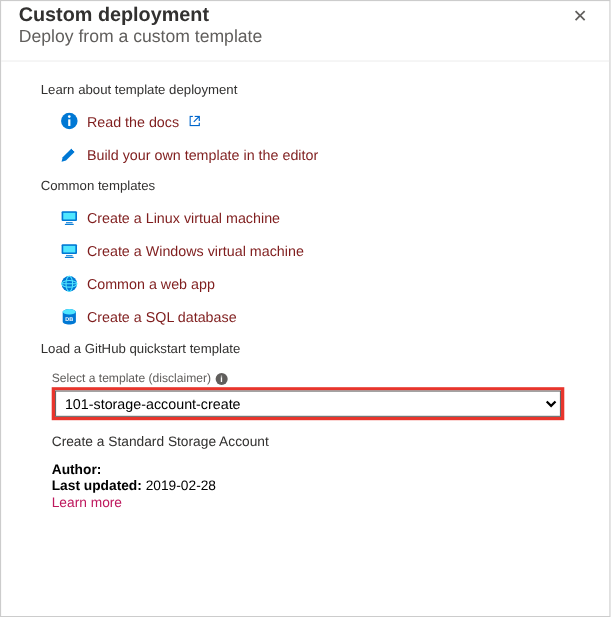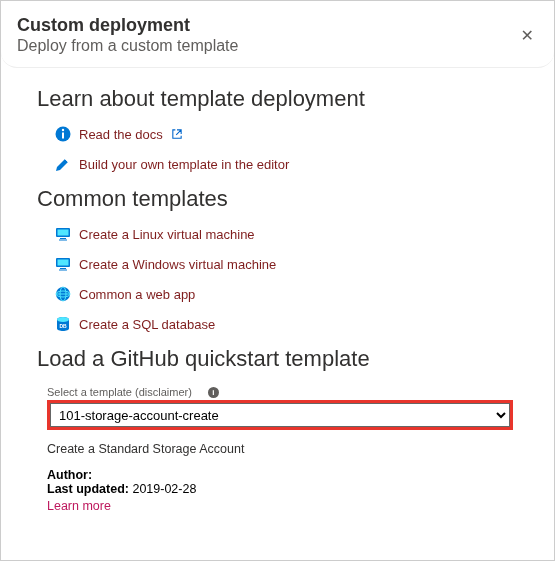--- a/index.html
+++ b/index.html
@@ -6,52 +6,51 @@
     body {
       font-family: "Segoe UI", -apple-system, sans-serif;
       background: #fff;
       width: 555px;
       height: 561px;
       border: 1px solid #ccc;
       display: flex;
       flex-direction: column;
     }
     .blade-header {
-      padding: 14px 16px 12px 16px;
+      padding: 2px 16px 12px 16px;
       border-bottom: 1px solid #eee;
       display: flex;
-      align-items: center;
-      border-radius: 16px;
+      align-items: flex-start;
     }
     .blade-title-wrap { flex: 1; }
     .blade-title { font-size: 18px; font-weight: 600; color: #323130; }
     .blade-sub { font-size: 16px; color: #605e5c; margin-top: 1px; }
     .close-btn {
       font-size: 16px; color: #605e5c; cursor: pointer;
       background: none; border: none; padding: 2px 4px;
       font-family: inherit;
     }
     .blade-body {
       padding: 18px 24px 18px 36px;
       overflow: auto;
       flex: 1;
     }
-    .section-h { font-size: 22px; font-weight: 400; color: #323130; margin-bottom: 14px; margin-top: 6px; }
+    .section-h { font-size: 12px; font-weight: 400; color: #323130; margin-bottom: 14px; margin-top: 6px; }
     .section-h.first { margin-top: 0; }
     .link-row {
       display: flex; align-items: center; gap: 8px;
       margin: 0 0 14px 18px;
       font-size: 13px;
     }
     .link-row a, .link-text { color: #7f1d1d; text-decoration: none; cursor: pointer; }
     .icn { width: 16px; height: 16px; flex-shrink: 0; display: inline-flex; align-items: center; justify-content: center; }
     .ext-icn { width: 10px; height: 10px; margin-left: 1px; }
     .field-label {
       font-size: 11px; color: #605e5c; margin: 2px 0 2px 10px;
-      display: flex; align-items: center; gap: 16px;
+      display: flex; align-items: center; gap: 4px;
     }
     .info-dot {
       width: 11px; height: 11px; border-radius: 50%; background: #605e5c;
       color: #fff; font-size: 8px; display: inline-flex;
       align-items: center; justify-content: center; font-weight: bold;
     }
     .select-wrap {
       margin-left: 10px;
       border: 3px solid #e8352c;
       display: inline-block;

